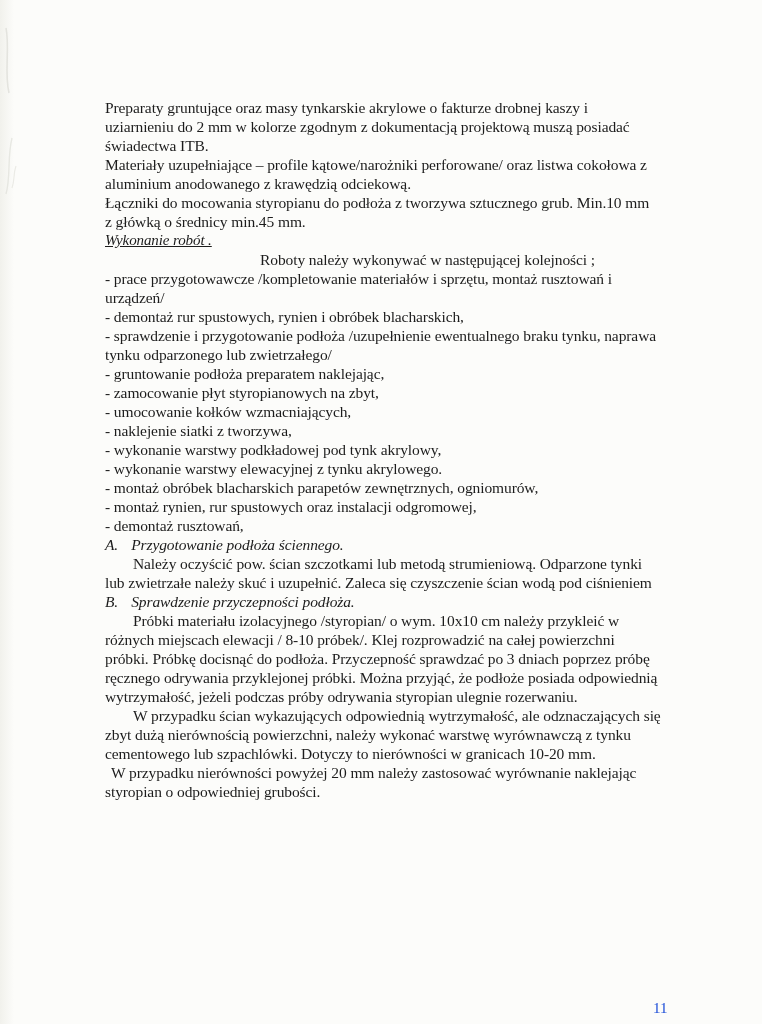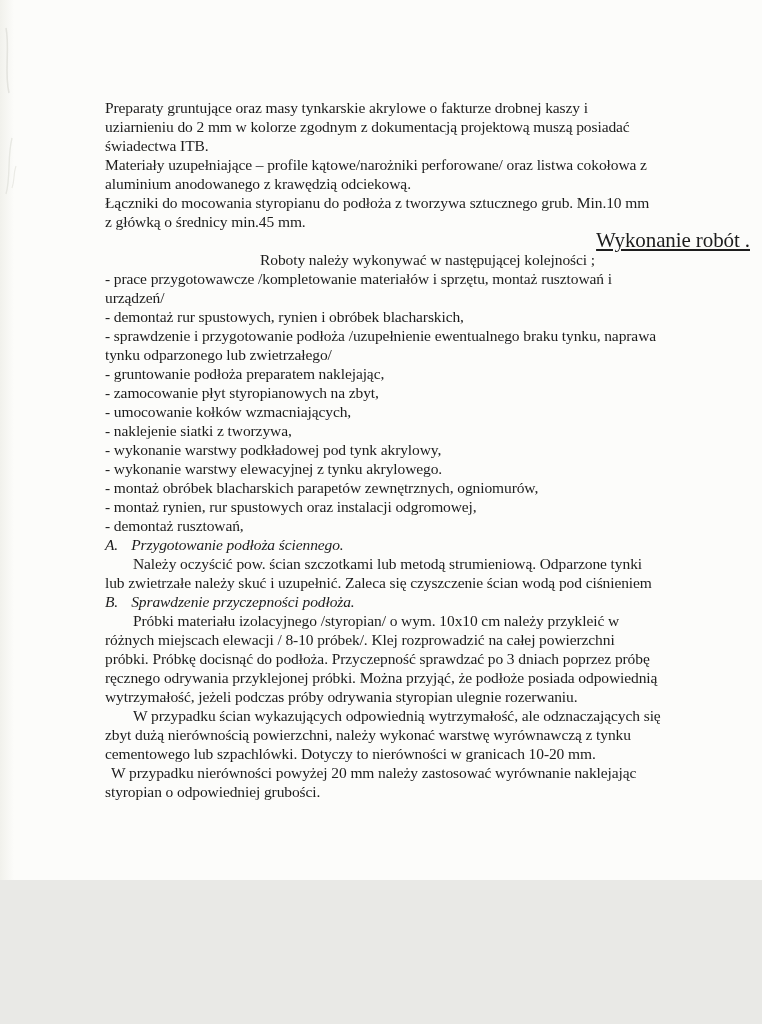--- a/index.html
+++ b/index.html
@@ -3,21 +3,21 @@
 <meta charset="utf-8">
 <style>
   html, body {
     margin: 0;
     padding: 0;
     background: #e9e9e6;
   }
   .page {
     position: relative;
     width: 762px;
-    height: 880px;
+    height: 1024px;
     background: #fcfcfa;
     overflow: hidden;
     font-family: "Liberation Serif", "DejaVu Serif", serif;
     color: #1c1c1c;
     box-sizing: border-box;
   }
   
   .page::before {
     content: "";
     position: absolute;
@@ -46,23 +46,23 @@
     margin: 0;
     padding: 0;
     font-weight: normal;
   }
   .para {
     white-space: pre-line;
   }
   .mt-p2      { margin-top: 19px; }
   .heading {
     margin-top: 11px;
-    font-size: 21px;
+    font-size: 15px;
+    font-style: italic;
     text-decoration: underline;
-    text-align: right;
   }
   .mt-intro   { margin-top: 18px; text-align: center; }
   .work-list .list-item {
     white-space: pre-line;
     line-height: 19px;
   }
   .section-heading {
     display: flex;
     font-style: italic;
     gap: 13px;

